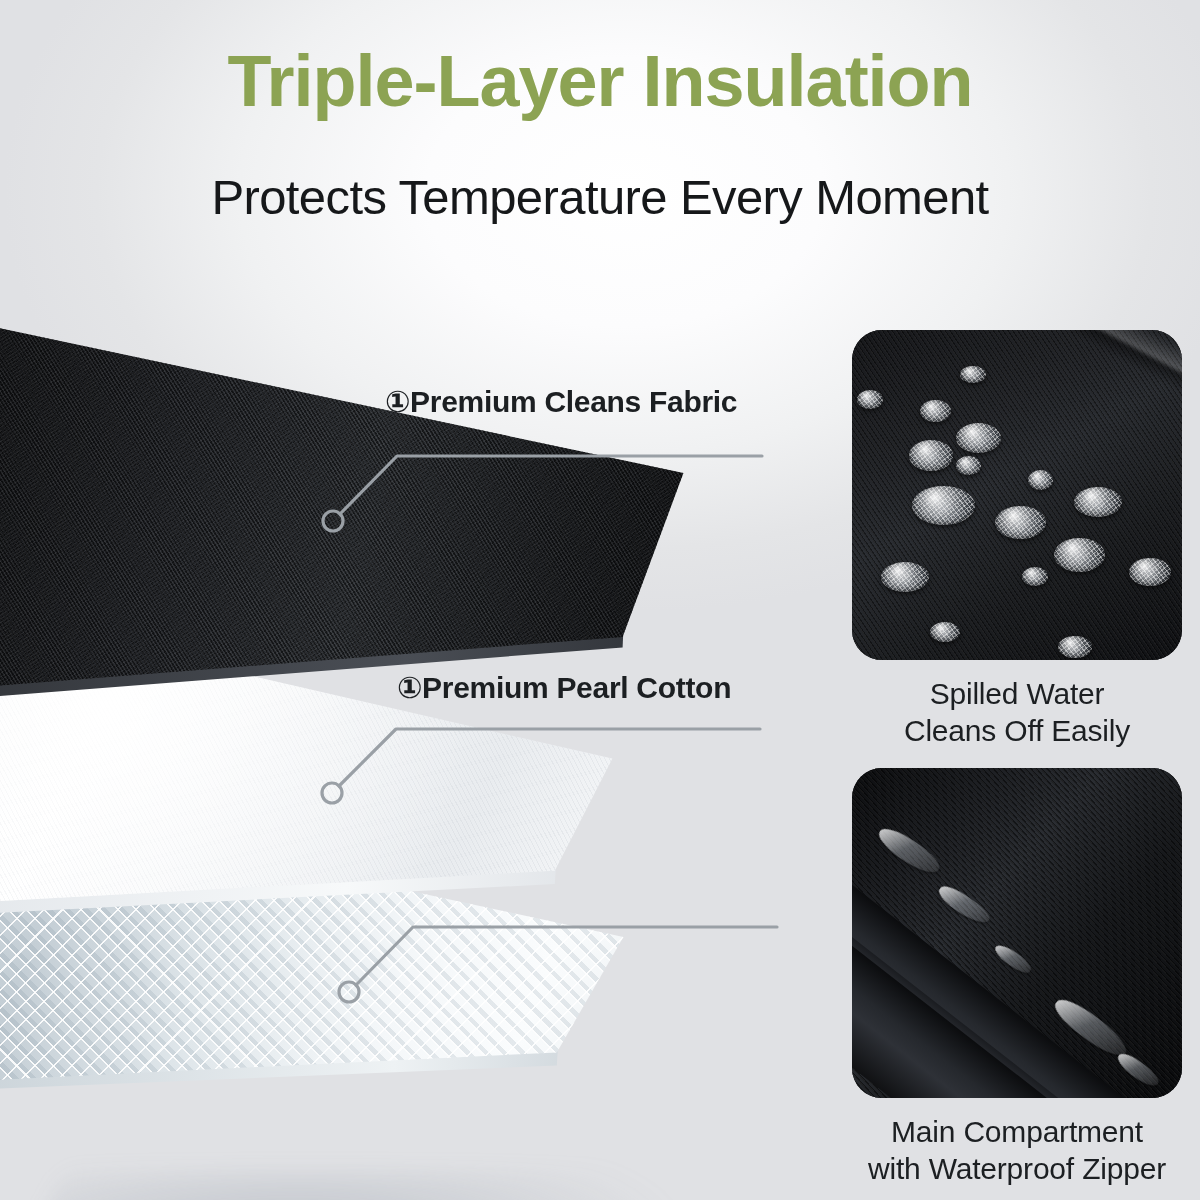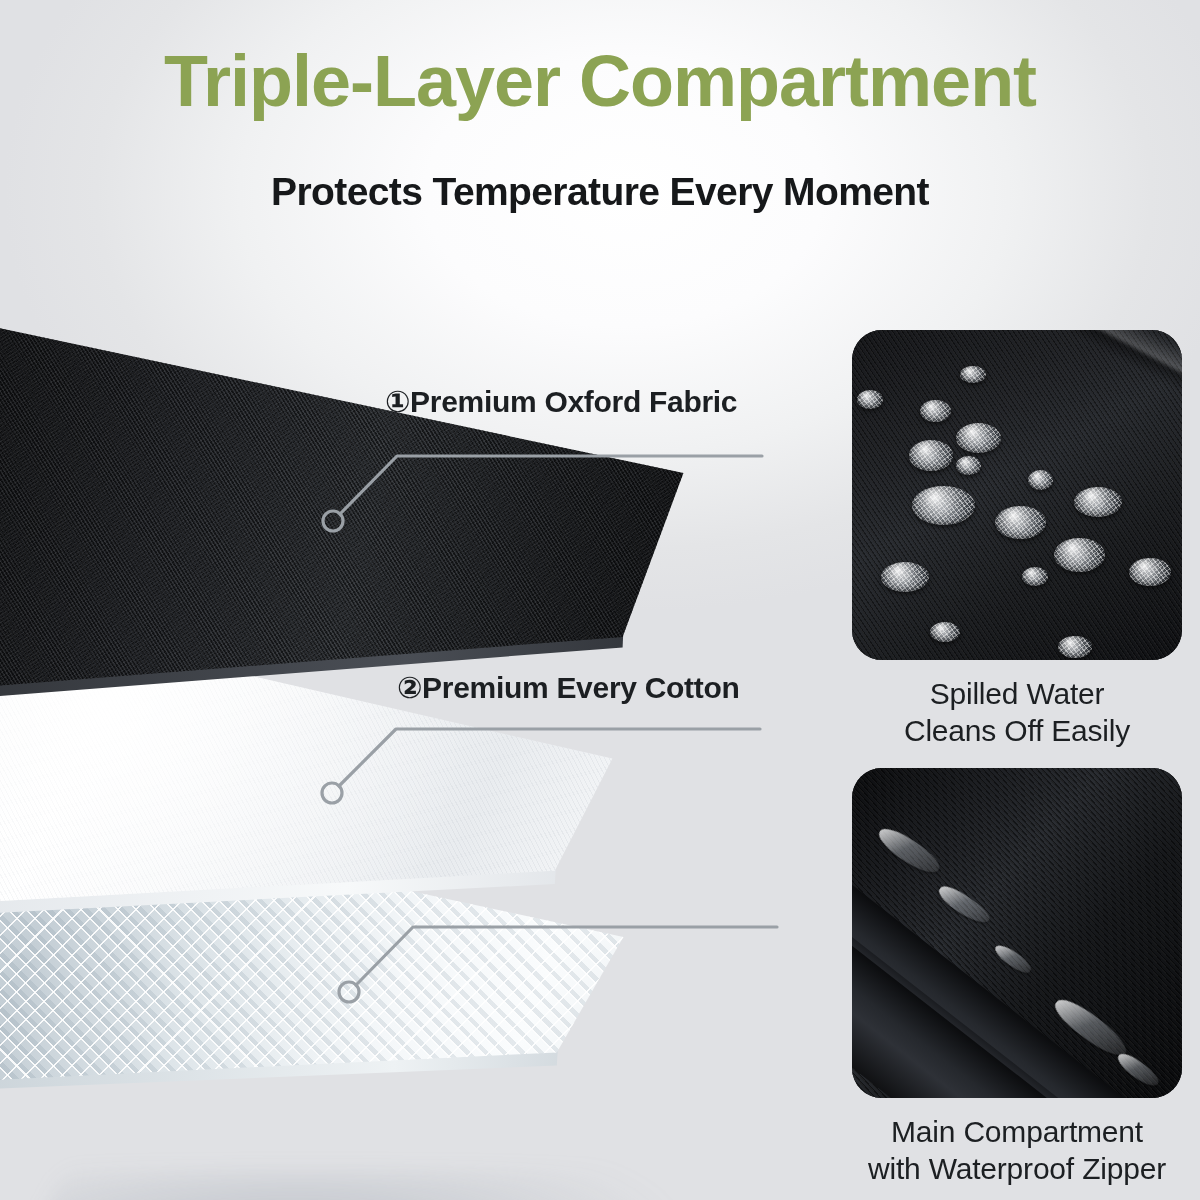--- a/index.html
+++ b/index.html
@@ -21,21 +21,21 @@
     text-align:center;
     font-size:72px;font-weight:bold;
     letter-spacing:-1px;
     color:#8ca353;
     line-height:1.04;
     white-space:nowrap;
   }
   .subtitle{
     position:absolute;left:0;right:0;top:172px;
     text-align:center;
-    font-size:39px;font-weight:bold;
+    font-size:49px;font-weight:normal;
     letter-spacing:-0.6px;
     color:#16181a;
     line-height:1.05;
     white-space:nowrap;
   }
 
   
   #stack{
     position:absolute;left:-10px;top:272px;width:730px;height:830px;
   }
@@ -187,21 +187,21 @@
     letter-spacing:-.2px;white-space:pre-line;
   }
   #cap-water{left:827px;top:676px;}
   #cap-zip{left:827px;top:1114px;}
 </style>
 </head>
 <body>
 
 <div id="page">
 
-  <div class="title">Triple-Layer Compartment</div>
+  <div class="title">Triple-Layer Insulation</div>
   <div class="subtitle">Protects Temperature Every Moment</div>
 
   <div id="stack">
     <div id="table-shadow"></div>
 
     <div class="sheet" id="sheet3">
       <div class="edge"></div>
       <div class="face"></div>
     </div>
 
@@ -220,22 +220,22 @@
     <g id="leader-group" fill="none" stroke="#9aa0a6" stroke-width="3.2" stroke-linecap="round" stroke-linejoin="round">
         <circle cx="333" cy="521" r="10"></circle>
         <path d="M 340 514 L 397 456 L 762 456"></path>
         <circle cx="332" cy="793" r="10"></circle>
         <path d="M 339 786 L 396 729 L 760 729"></path>
         <circle cx="349" cy="992" r="10"></circle>
         <path d="M 356 985 L 413 927 L 777 927"></path>
       </g>
   </svg>
 
-  <div class="layer-label" id="label1">①Premium Oxford Fabric</div>
-  <div class="layer-label" id="label2">②Premium Every Cotton</div>
+  <div class="layer-label" id="label1">①Premium Cleans Fabric</div>
+  <div class="layer-label" id="label2">①Premium Pearl Cotton</div>
 
   <div class="card" id="card-water">
     <div class="photo">
       <div class="fabric-twill"></div>
       <div class="seam"></div>
       <div class="drop" style="left:108px;top:36px;width:26px;height:17px;"></div>
       <div class="drop" style="left:5px;top:60px;width:26px;height:19px;"></div>
       <div class="drop" style="left:68px;top:70px;width:31px;height:22px;"></div>
       <div class="drop" style="left:104px;top:93px;width:45px;height:30px;"></div>
       <div class="drop" style="left:57px;top:110px;width:44px;height:31px;"></div>

